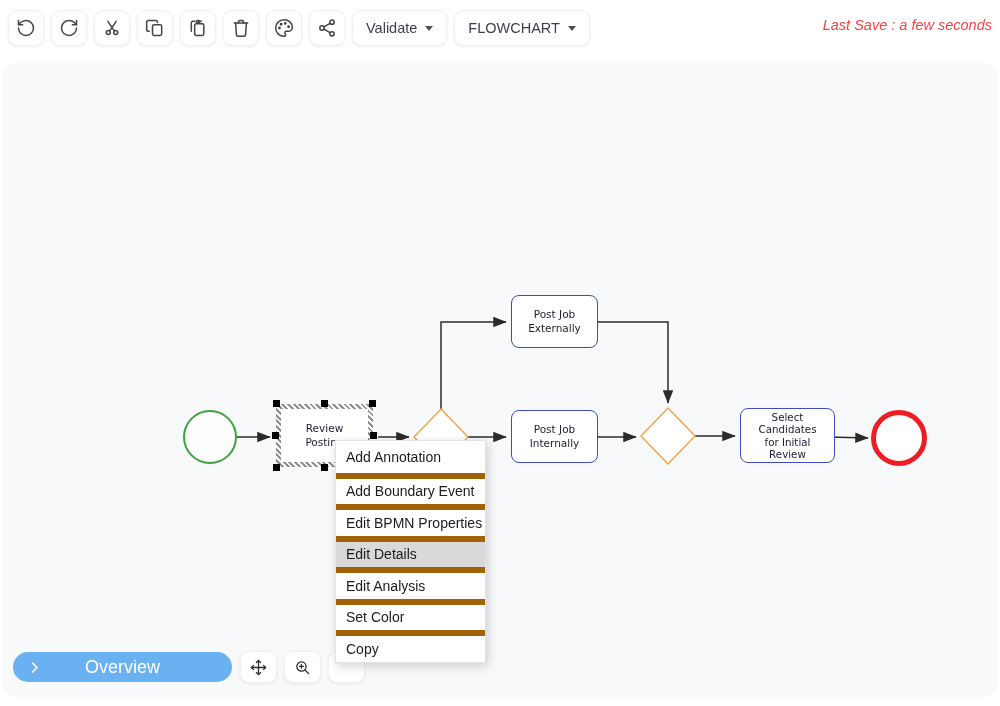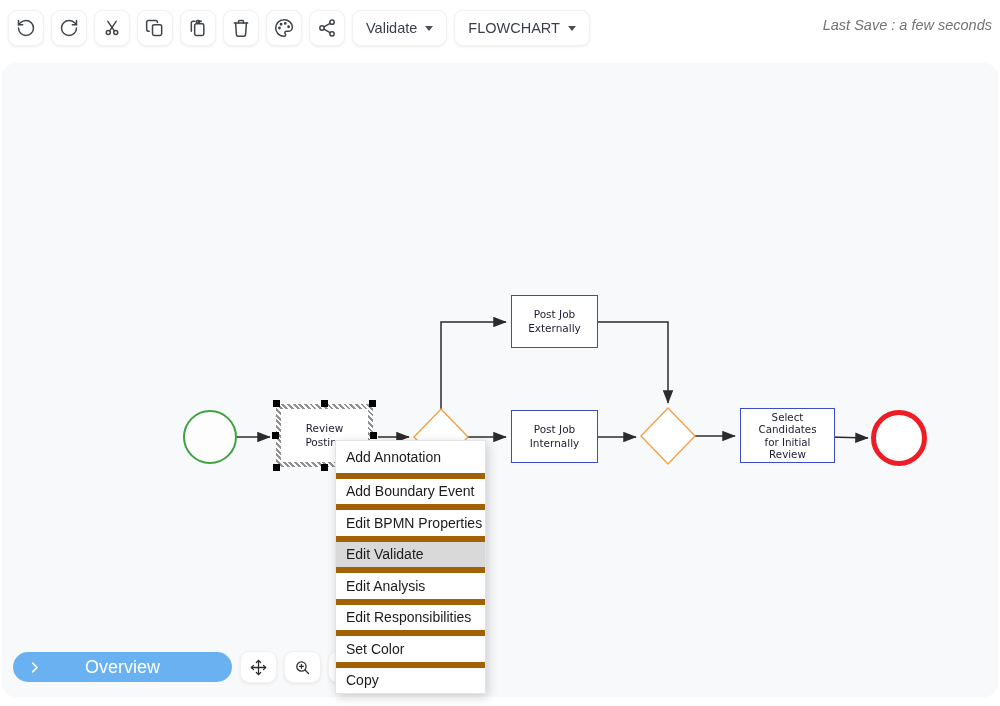--- a/index.html
+++ b/index.html
@@ -24,35 +24,35 @@
     display:flex;align-items:center;padding-left:8px;gap:7px;z-index:10;}
   .tbtn{height:36px;min-width:36px;background:#fff;border:1px solid #f1f1f1;
     border-radius:9px;box-shadow:0 1px 3px rgba(0,0,0,.07);display:flex;
     align-items:center;justify-content:center;color:var(--icon-color);cursor:pointer;}
   .tbtn svg{width:20px;height:20px;stroke:var(--icon-color);fill:none;
     stroke-width:1.8;stroke-linecap:round;stroke-linejoin:round;}
   .tbtn.text{padding:16px 13px;font-size:14.5px;color:#3a3f47;gap:8px;}
   .caret{width:0;height:0;border-left:4.5px solid transparent;
     border-right:4.5px solid transparent;border-top:5px solid #4a4f57;display:inline-block;}
   .last-save{position:absolute;right:8px;top:17px;font-style:italic;
-    font-size:14.5px;color:#737373;}
+    font-size:14.5px;color:#ef4444;}
 
   
   .canvas{position:absolute;left:2px;right:2px;top:63px;bottom:9px;
     background:var(--canvas-bg);border-radius:14px;z-index:1;}
 
   
   .diagram-svg{position:absolute;left:0;top:0;width:1000px;height:706px;z-index:2;}
   .edge{stroke:var(--edge-black);stroke-width:1.5;fill:none;}
   .gateway{fill:#fff;stroke:var(--gateway-orange);stroke-width:1.4;}
   .start-event{fill:#fdfdfd;stroke:var(--start-green);stroke-width:2;}
   .end-event{fill:#fff;stroke:var(--end-red);stroke-width:5;}
 
   .task{position:absolute;background:#fff;border:1.5px solid var(--task-border);
-    border-radius:0;display:flex;align-items:center;justify-content:center;
+    border-radius:8px;display:flex;align-items:center;justify-content:center;
     text-align:center;font-family:"DejaVu Sans",sans-serif;font-size:10.5px;
     line-height:1.25;color:var(--task-text);white-space:pre-line;z-index:3;cursor:pointer;}
   .task-ext{left:511px;top:295px;width:87px;height:53px;}
   .task-int{left:511px;top:410px;width:87px;height:53px;}
   .task-sel{left:740px;top:408px;width:95px;height:55px;font-size:10.3px;line-height:1.2;}
 
   
   .sel-frame{position:absolute;left:276px;top:404px;width:97px;height:63px;z-index:3;
     background:repeating-linear-gradient(45deg,#909090 0 2px,#fdfdfd 2px 4px);cursor:move;}
   .sel-inner{position:absolute;left:5px;top:5px;right:5px;bottom:5px;background:#fff;
@@ -224,18 +224,17 @@
     <line x1="7.8" y1="10.5" x2="13.2" y2="10.5"></line>
       <line x1="10.5" y1="7.8" x2="10.5" y2="13.2"></line>
   </svg>
 </div>
 <div class="cbtn cbtn-hidden"></div>
 
 <div class="menu">
   <div class="menu-item">Add Annotation</div>
   <div class="menu-item">Add Boundary Event</div>
   <div class="menu-item">Edit BPMN Properties</div>
-  <div class="menu-item active">Edit Validate</div>
+  <div class="menu-item active">Edit Details</div>
   <div class="menu-item">Edit Analysis</div>
-  <div class="menu-item">Edit Responsibilities</div>
   <div class="menu-item">Set Color</div>
   <div class="menu-item">Copy</div>
 </div>
 
 </body></html>

